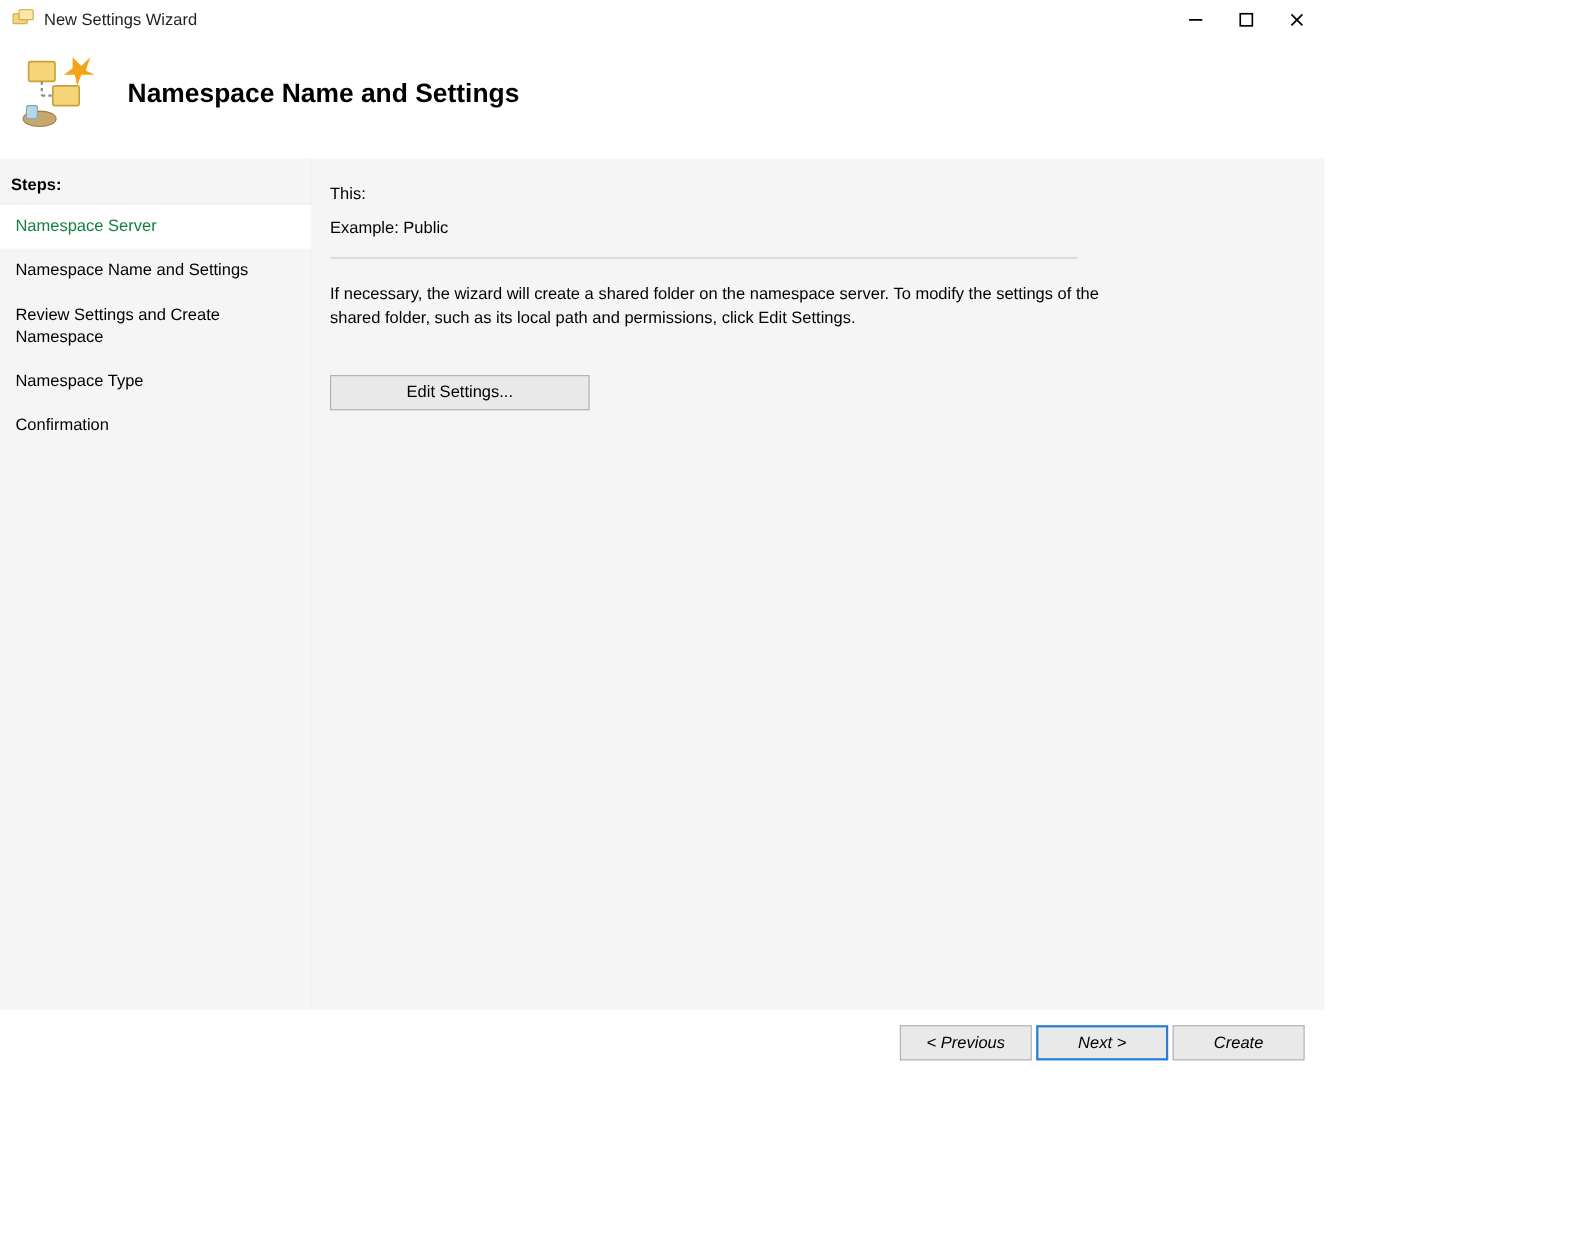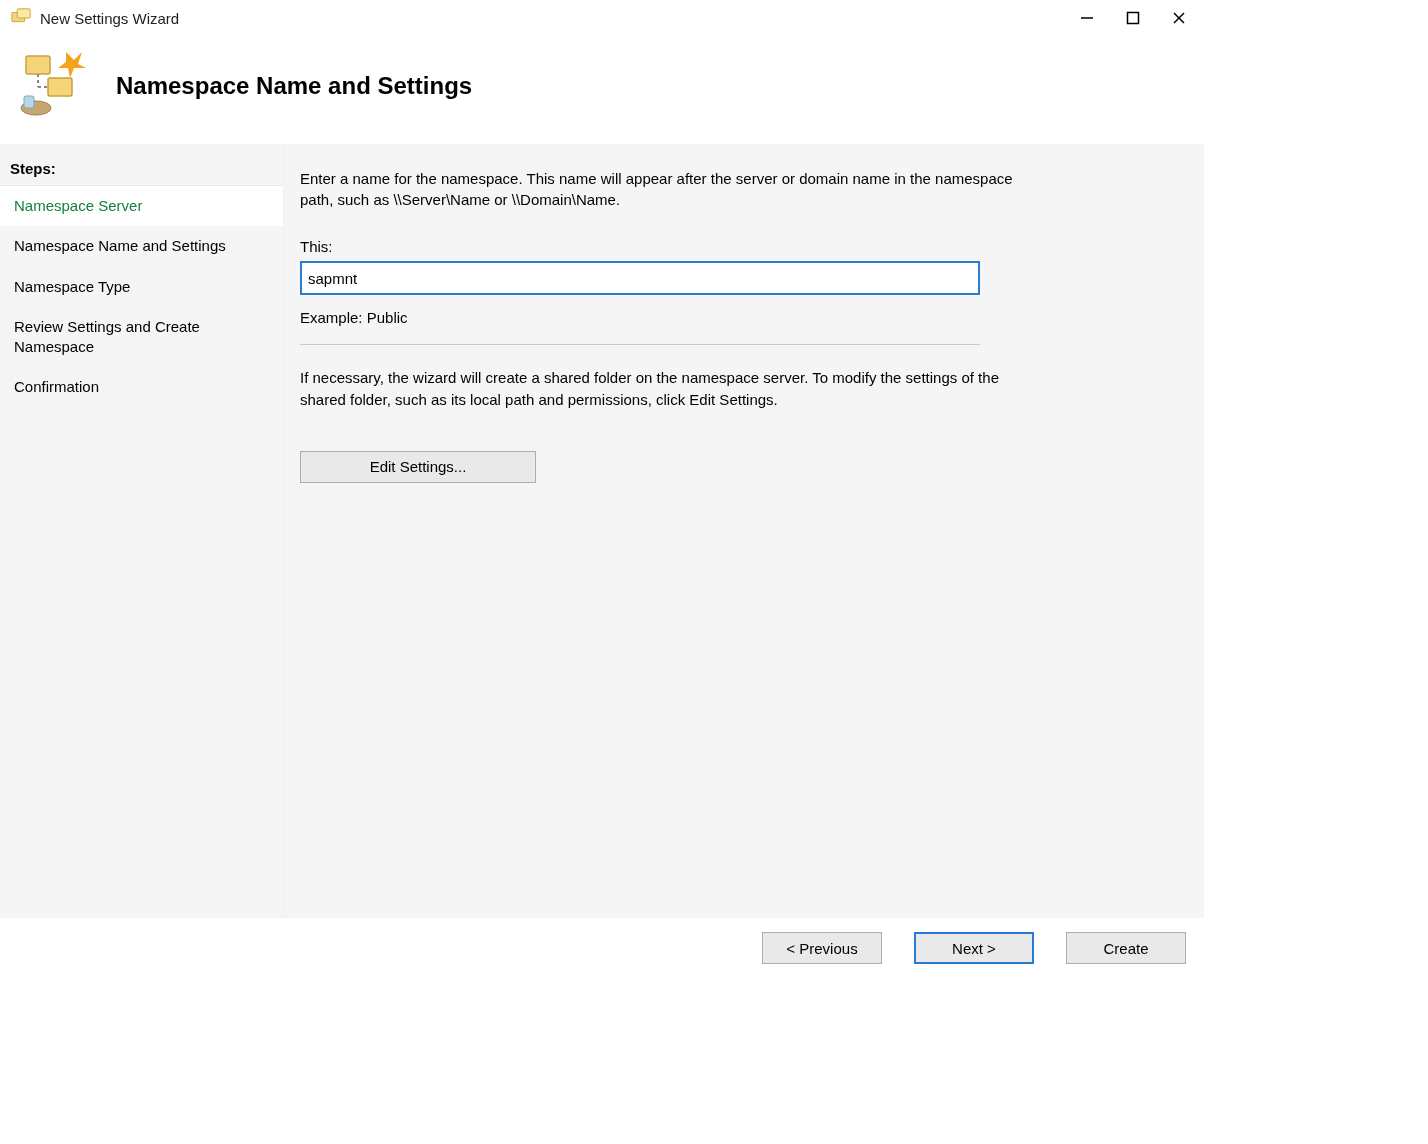--- a/index.html
+++ b/index.html
@@ -106,23 +106,24 @@
     padding: 6px 20px;
     font: inherit;
     cursor: pointer;
     min-width: 120px;
     height: 32px;
   }
   .edit-btn { width: 236px; text-align: center; }
   .footer {
     display: flex;
     justify-content: flex-end;
-    gap: 32px;
+    gap: 4px;
     padding: 14px 18px 16px 18px;
     background: #fff;
+    font-style: italic;
   }
   .btn-primary {
     border: 2px solid #2a7bd6;
     background: #e9e9e9;
   }
 </style>
 </head>
 <body>
 
 <div class="window">
@@ -173,34 +174,32 @@
   <div class="body">
     <div class="sidebar">
       <div class="steps-hdr">Steps:</div>
       <div class="step link">
         <span>Namespace Server</span>
       </div>
       <div class="step">
         <span>Namespace Name and Settings</span>
       </div>
       <div class="step">
+        <span>Review Settings and Create Namespace</span>
+      </div>
+      <div class="step">
         <span>Namespace Type</span>
       </div>
       <div class="step">
-        <span>Review Settings and Create Namespace</span>
-      </div>
-      <div class="step">
         <span>Confirmation</span>
       </div>
     </div>
 
     <div class="content">
-      <div class="desc">Enter a name for the namespace. This name will appear after the server or domain name in the namespace path, such as \\Server\Name or \\Domain\Name.</div>
       <div class="lbl">This:</div>
-      <input class="name-input" type="text" value="sapmnt" style="">
       <div class="example">Example: Public</div>
       <hr class="hr">
       <div class="note">If necessary, the wizard will create a shared folder on the namespace server. To modify the settings of the shared folder, such as its local path and permissions, click Edit Settings.</div>
       <button class="btn edit-btn">Edit Settings...</button>
     </div>
   </div>
 
   <div class="footer">
     <button class="btn">&lt; Previous</button>
     <button class="btn btn-primary">Next &gt;</button>

